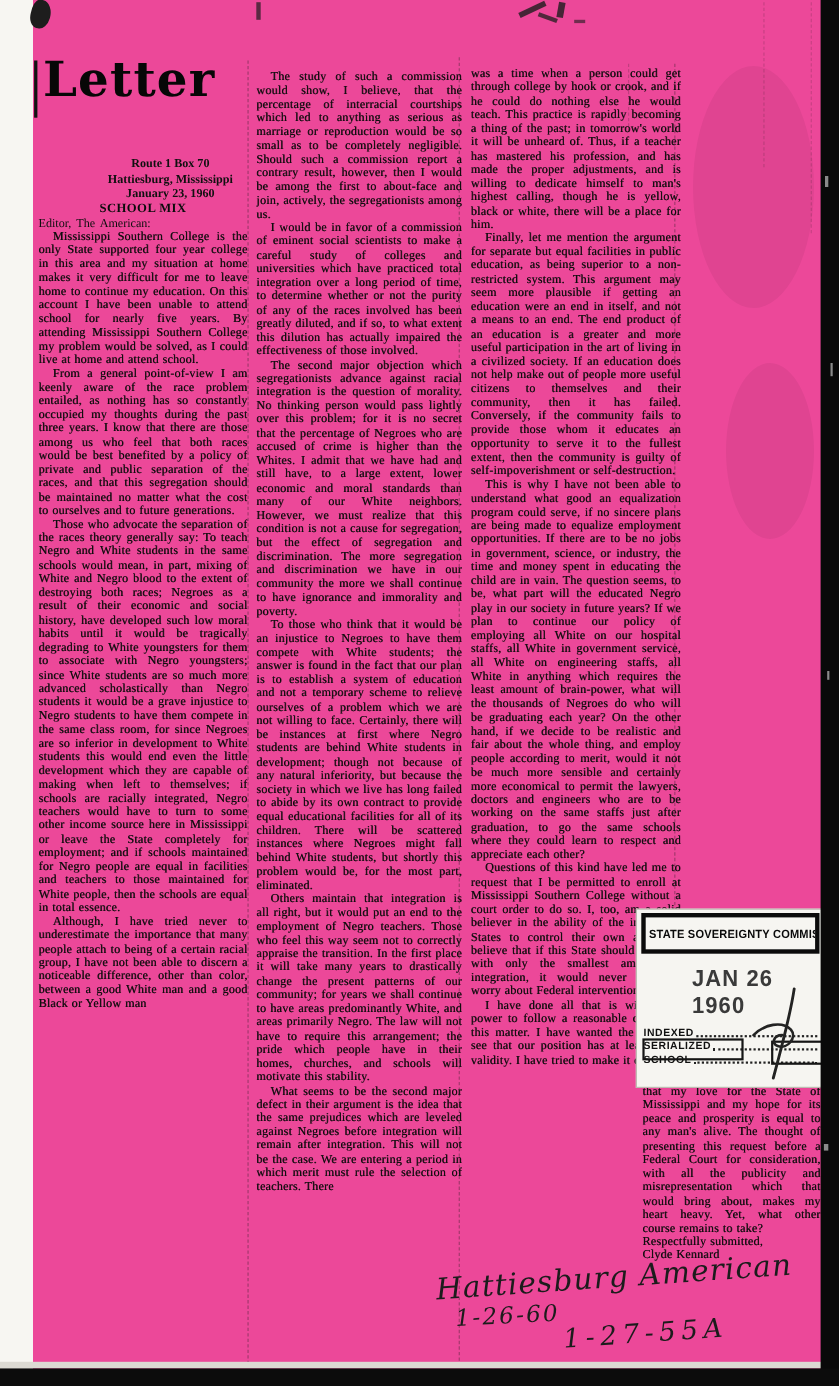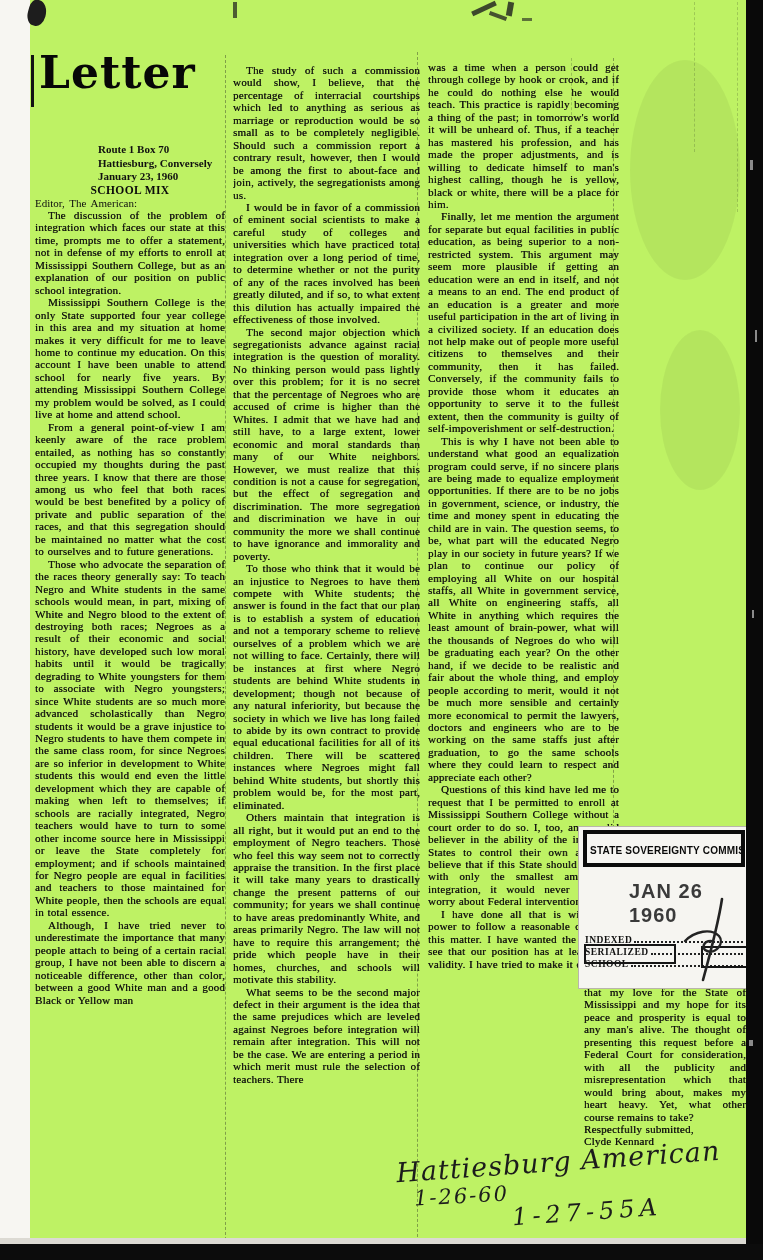--- a/index.html
+++ b/index.html
@@ -1,27 +1,27 @@
 <!DOCTYPE html>
 <html><head>
 <meta charset="utf-8">
 <style>
   html,body{margin:0;padding:0;background:#777;}
-  #page{position:relative;width:763px;height:1260px;background:#bef264;overflow:hidden;
+  #page{position:relative;width:763px;height:1260px;background:#ec4899;overflow:hidden;
         font-family:"Liberation Serif",serif;}
   .lmargin{position:absolute;left:0;top:0;width:30px;height:1260px;background:#f7f6f2;}
 
   
   .hbar{position:absolute;left:31px;top:55px;width:3px;height:52px;background:#121212;}
   .headline{position:absolute;left:39px;top:50px;color:#070707;font-family:"DejaVu Serif",serif;
             font-weight:bold;}
   .headline .l1{font-size:44px;line-height:46px;letter-spacing:1px;}
   .headline .l2{font-size:39px;line-height:46px;}
 
-  .addr{position:absolute;left:98px;top:143px;font-weight:bold;font-size:11px;line-height:13.5px;color:#101010;}
+  .addr{position:absolute;left:98px;top:143px;font-weight:bold;font-size:11px;line-height:13.5px;color:#101010;text-align:center;}
   .addr p{margin:0;text-indent:0;}
   .schoolmix{position:absolute;left:35px;top:184px;width:190px;text-align:center;font-weight:bold;
              font-size:11.5px;color:#0b0b0b;letter-spacing:.4px;}
   .saluto{position:absolute;left:35px;top:197px;font-size:11px;color:#0e0e0e;word-spacing:2px;}
 
   
   .col{position:absolute;text-align:justify;font-size:11px;line-height:12.45px;color:#0e0e0e;
        overflow:hidden;letter-spacing:.2px;word-spacing:.5px;
        text-shadow:.35px 0 0 rgba(0,0,0,.7);}
   .col p{margin:0;text-indent:13px;}
@@ -42,21 +42,21 @@
   .stamp{position:absolute;left:578px;top:826px;width:168px;height:161px;background:#f6f5f1;
          border:1px solid #b9b5ab;z-index:3;}
   .stamp-title-box{margin:3px 2px 0 4px;border:4px solid #0b0b0b;padding:6px 3px 5px 3px;overflow:hidden;}
   .stamp-title{display:inline-block;font-family:"Liberation Sans",sans-serif;font-weight:bold;
                font-size:10.8px;letter-spacing:.2px;white-space:nowrap;transform:scaleX(.93);
                transform-origin:left center;color:#0a0a0a;}
   .stamp-date{margin:13px 0 0 50px;font-family:"Liberation Sans",sans-serif;font-weight:bold;
               font-size:20px;color:#3a3a3a;letter-spacing:1px;transform:scaleY(1.05);}
   .stamp-fields{margin:7px 4px 0 6px;}
   .srow{display:flex;align-items:flex-end;height:12px;}
-  .srow .lbl{font-family:Liberation Serif, serif;font-weight:bold;font-size:9.5px;
+  .srow .lbl{font-family:Liberation Sans, sans-serif;font-weight:bold;font-size:9.5px;
              letter-spacing:.5px;color:#111;}
   .srow .dots{flex:1;border-bottom:2px dotted #222;margin:0 0 2px 2px;}
   .sbox{position:absolute;border:2px solid #151515;}
   .sbox.left{left:5px;top:117px;width:88px;height:16px;}
   .sbox.right{left:122px;top:119px;width:44px;height:18px;}
   .squiggle{position:absolute;left:98px;top:70px;z-index:4;}
 
   
   .hw{position:absolute;font-family:"DejaVu Serif",serif;font-style:italic;color:#1c1c1c;
       z-index:4;white-space:nowrap;}
@@ -78,28 +78,27 @@
   <div class="blotch" style="left:630px;top:60px;width:110px;height:220px;"></div>
   <div class="blotch" style="left:660px;top:330px;width:80px;height:160px;"></div>
 
   <div class="hbar"></div>
   <div class="headline">
     <div class="l1">Letter</div>
   </div>
 
   <div class="addr">
       <p>Route 1 Box 70</p>
-      <p>Hattiesburg, Conversely</p>
+      <p>Hattiesburg, Mississippi</p>
       <p>January 23, 1960</p>
     </div>
   <div class="schoolmix">SCHOOL MIX</div>
   <div class="saluto">Editor, The American:</div>
 
   <div id="col1" class="col">
-      <p>The discussion of the problem of integration which faces our state at this time, prompts me to offer a statement, not in defense of my efforts to enroll at Mississippi Southern College, but as an explanation of our position on public school integration.</p>
       <p>Mississippi Southern College is the only State supported four year college in this area and my situation at home makes it very difficult for me to leave home to continue my education. On this account I have been unable to attend school for nearly five years. By attending Mississippi Southern College my problem would be solved, as I could live at home and attend school.</p>
       <p>From a general point-of-view I am keenly aware of the race problem entailed, as nothing has so constantly occupied my thoughts during the past three years. I know that there are those among us who feel that both races would be best benefited by a policy of private and public separation of the races, and that this segregation should be maintained no matter what the cost to ourselves and to future generations.</p>
       <p>Those who advocate the separation of the races theory generally say: To teach Negro and White students in the same schools would mean, in part, mixing of White and Negro blood to the extent of destroying both races; Negroes as a result of their economic and social history, have developed such low moral habits until it would be tragically degrading to White youngsters for them to associate with Negro youngsters; since White students are so much more advanced scholastically than Negro students it would be a grave injustice to Negro students to have them compete in the same class room, for since Negroes are so inferior in development to White students this would end even the little development which they are capable of making when left to themselves; if schools are racially integrated, Negro teachers would have to turn to some other income source here in Mississippi or leave the State completely for employment; and if schools maintained for Negro people are equal in facilities and teachers to those maintained for White people, then the schools are equal in total essence.</p>
       <p>Although, I have tried never to underestimate the importance that many people attach to being of a certain racial group, I have not been able to discern a noticeable difference, other than color, between a good White man and a good Black or Yellow man</p>
     </div>
   <div id="col2" class="col">
       <p>The study of such a commission would show, I believe, that the percentage of interracial courtships which led to anything as serious as marriage or reproduction would be so small as to be completely negligible. Should such a commission report a contrary result, however, then I would be among the first to about-face and join, actively, the segregationists among us.</p>
       <p>I would be in favor of a commission of eminent social scientists to make a careful study of colleges and universities which have practiced total integration over a long period of time, to determine whether or not the purity of any of the races involved has been greatly diluted, and if so, to what extent this dilution has actually impaired the effectiveness of those involved.</p>
       <p>The second major objection which segregationists advance against racial integration is the question of morality. No thinking person would pass lightly over this problem; for it is no secret that the percentage of Negroes who are accused of crime is higher than the Whites. I admit that we have had and still have, to a large extent, lower economic and moral standards than many of our White neighbors. However, we must realize that this condition is not a cause for segregation, but the effect of segregation and discrimination. The more segregation and discrimination we have in our community the more we shall continue to have ignorance and immorality and poverty.</p>
       <p>To those who think that it would be an injustice to Negroes to have them compete with White students; the answer is found in the fact that our plan is to establish a system of education and not a temporary scheme to relieve ourselves of a problem which we are not willing to face. Certainly, there will be instances at first where Negro students are behind White students in development; though not because of any natural inferiority, but because the society in which we live has long failed to abide by its own contract to provide equal educational facilities for all of its children. There will be scattered instances where Negroes might fall behind White students, but shortly this problem would be, for the most part, eliminated.</p>

